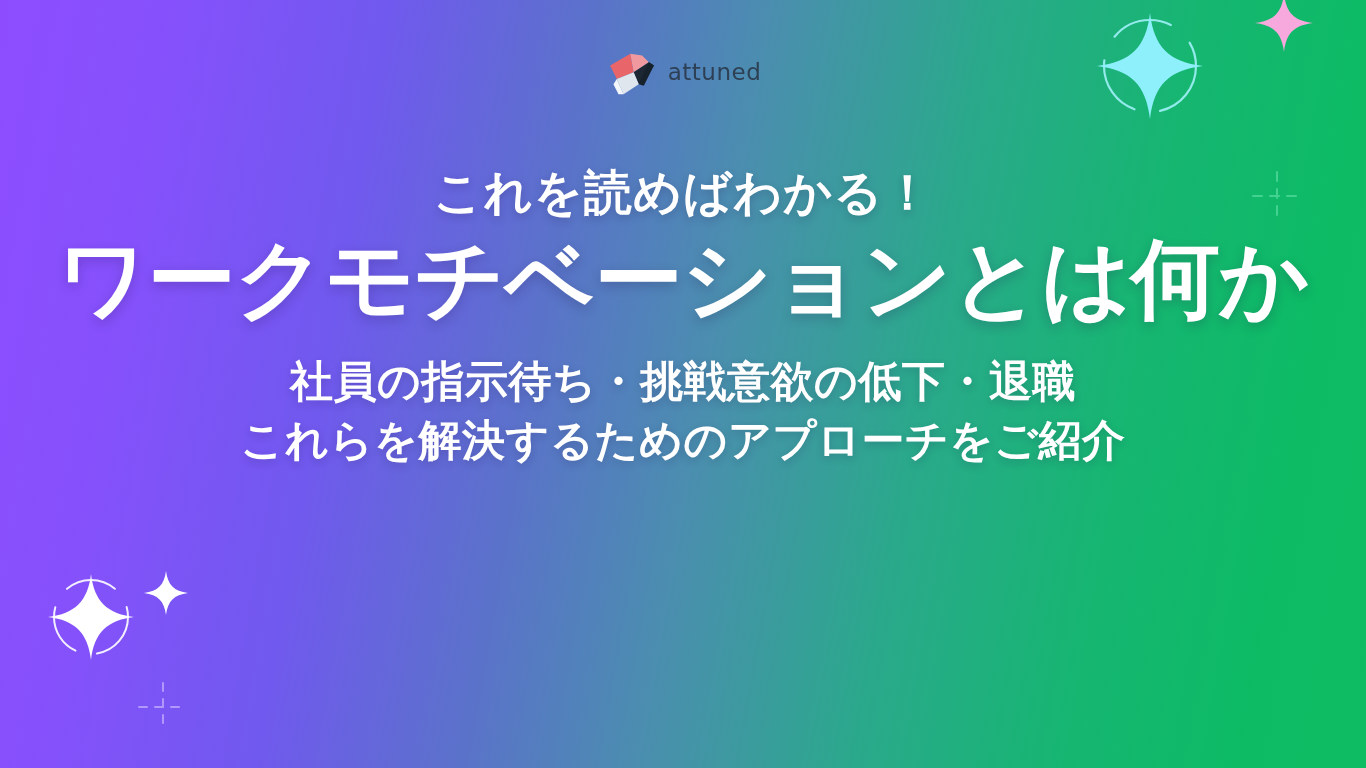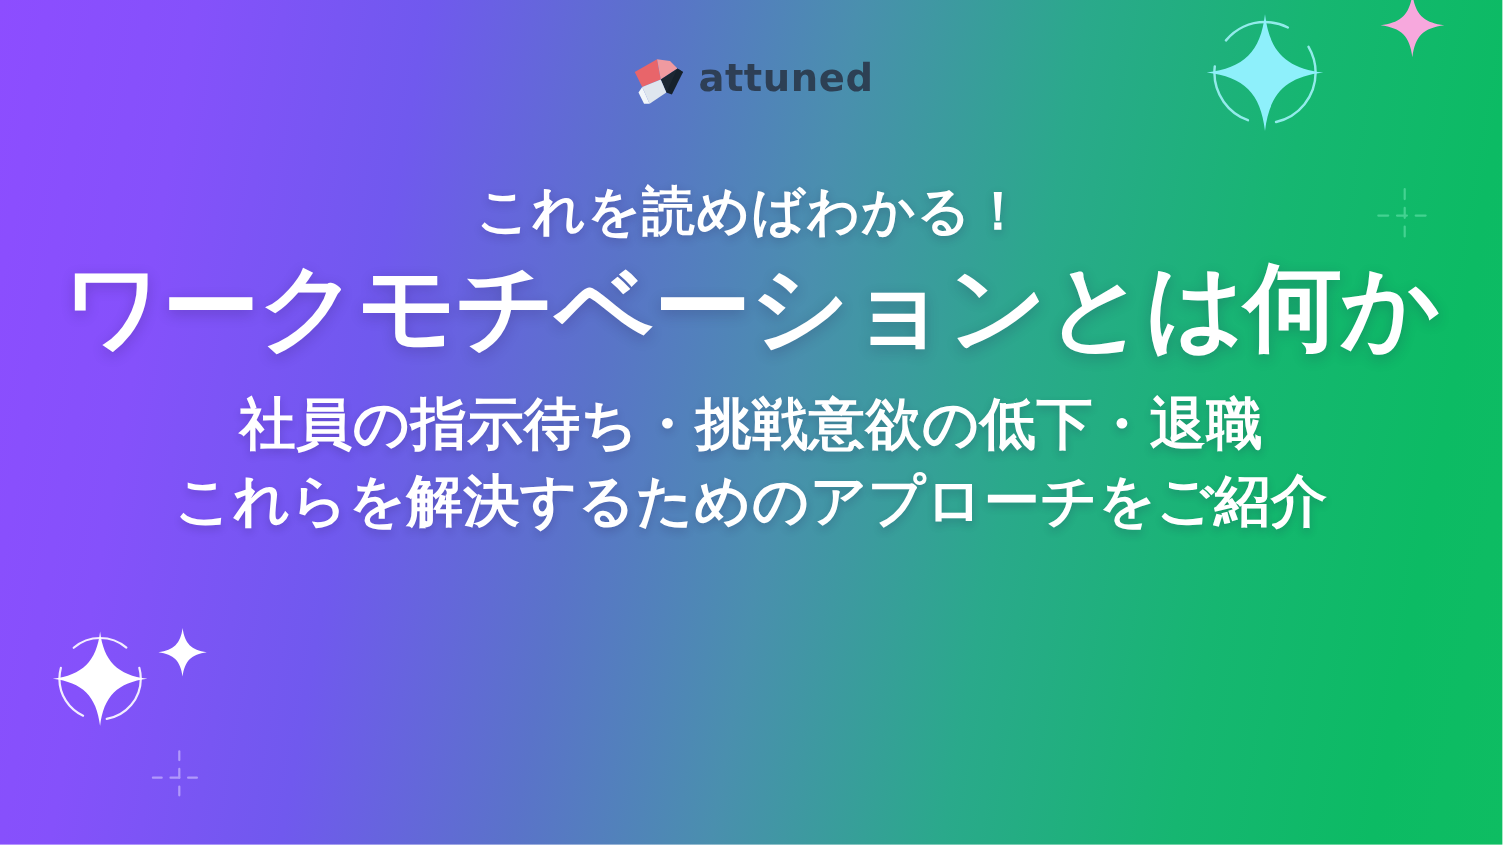--- a/index.html
+++ b/index.html
@@ -43,25 +43,25 @@
     position:absolute;
     left:0; right:0;
     top:47px;
     display:flex;
     align-items:center;
     justify-content:center;
     gap:9px;
   }
   #logo-mark { width:54px; height:54px; display:block; }
   #logo-word {
-    font-size:35px;
+    font-size:23px;
     letter-spacing:.5px;
     color:#2b3a4d;
     font-family:"DejaVu Sans","Liberation Sans",sans-serif;
-    font-weight:700;
+    font-weight:400;
     opacity:.92;
     line-height:1;
     padding-bottom:3px;
   }
 
   
   #text-block {
     position:absolute;
     left:0; right:0;
     top:166px;
@@ -86,21 +86,21 @@
   #headline {
     font-size:87px;
     line-height:1.18;
     letter-spacing:-1px;
     margin-top:8px;
     text-shadow:0 4px 12px rgba(30,20,70,.22);
     transform:scaleX(1.02);
   }
 
   .sub {
-    font-size:51px;
+    font-size:43px;
     line-height:1.28;
     letter-spacing:.5px;
     text-shadow:0 3px 8px rgba(30,20,70,.20);
   }
   #sub-1 { margin-top:24px; }
   #sub-2 { margin-top:4px; }
 </style>
 </head>
 <body>
 

